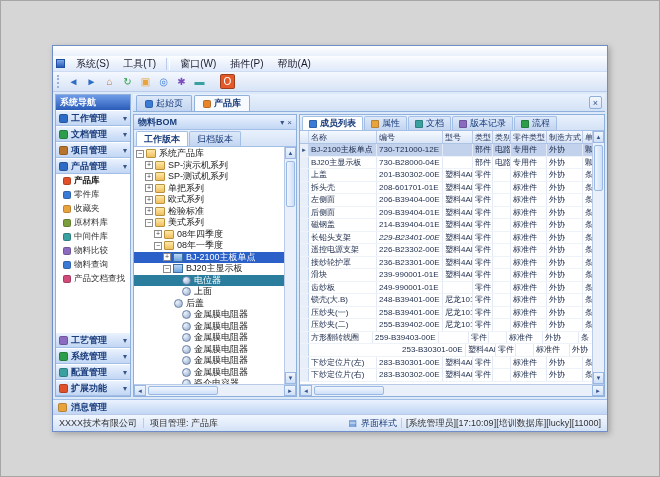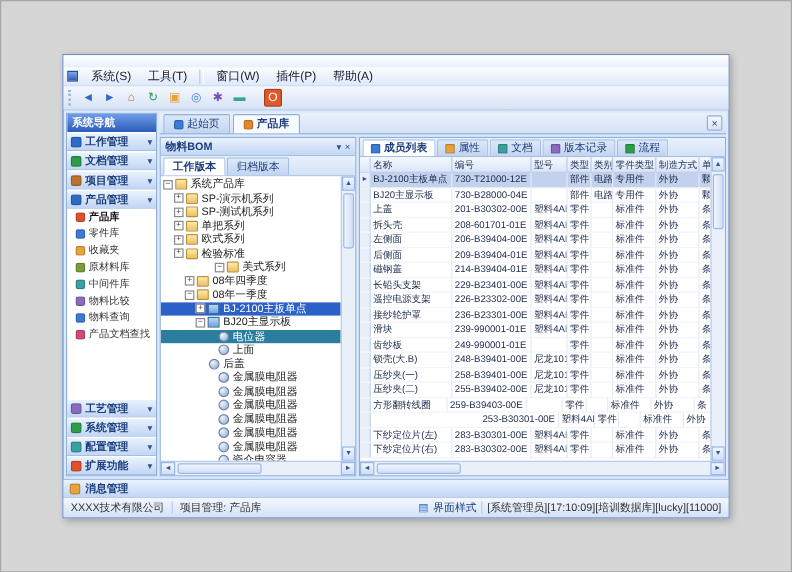--- a/index.html
+++ b/index.html
@@ -294,21 +294,21 @@
                 <div class="tree-row" style="padding-left: 11px;">
                   <span class="expander">+</span>
                   <span class="tico folder"></span>
                   <span>欧式系列</span>
                 </div>
                 <div class="tree-row" style="padding-left: 11px;">
                   <span class="expander">+</span>
                   <span class="tico folder"></span>
                   <span>检验标准</span>
                 </div>
-                <div class="tree-row" style="padding-left: 11px; margin-left: 34px;">
+                <div class="tree-row" style="padding-left: 11px;">
                   <span class="expander">−</span>
                   <span class="tico folder"></span>
                   <span>美式系列</span>
                 </div>
                 <div class="tree-row" style="padding-left: 20px;">
                   <span class="expander">+</span>
                   <span class="tico folder"></span>
                   <span>08年四季度</span>
                 </div>
                 <div class="tree-row" style="padding-left: 20px;">
@@ -504,21 +504,21 @@
                     <div class="td" style="width: 30px;">塑料4ABS</div>
                     <div class="td" style="width: 20px;">零件</div>
                     <div class="td" style="width: 18px;"></div>
                     <div class="td" style="width: 36px;">标准件</div>
                     <div class="td" style="width: 36px;">外协</div>
                     <div class="td" style="width: 18px;">条</div>
                   </div>
                   <div class="tr">
                     <div class="marker"></div>
                     <div class="td" style="width: 68px;">长铅头支架</div>
-                    <div class="td" style="width: 66px;">229-B23401-00E</div>
+                    <div class="td" style="width: 66px; font-style: italic;">229-B23401-00E</div>
                     <div class="td" style="width: 30px;">塑料4ABS</div>
                     <div class="td" style="width: 20px;">零件</div>
                     <div class="td" style="width: 18px;"></div>
                     <div class="td" style="width: 36px;">标准件</div>
                     <div class="td" style="width: 36px;">外协</div>
                     <div class="td" style="width: 18px;">条</div>
                   </div>
                   <div class="tr">
                     <div class="marker"></div>
                     <div class="td" style="width: 68px;">遥控电源支架</div>

